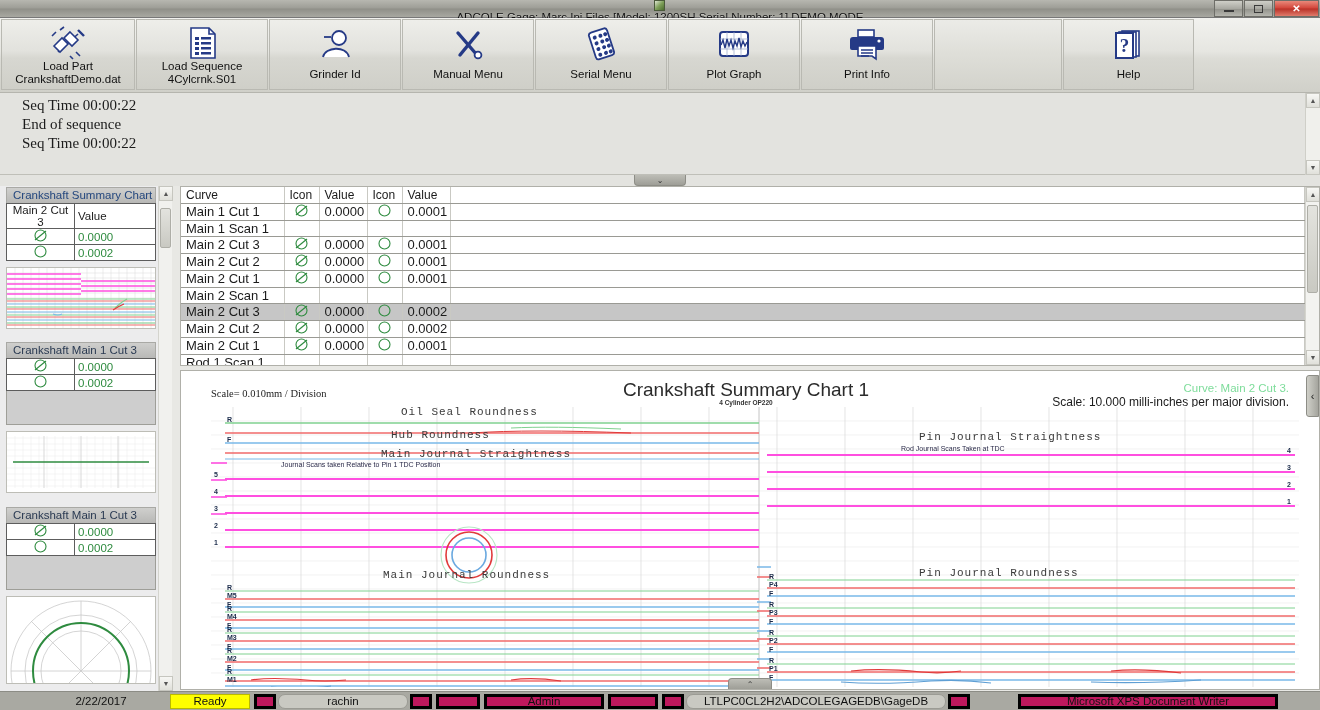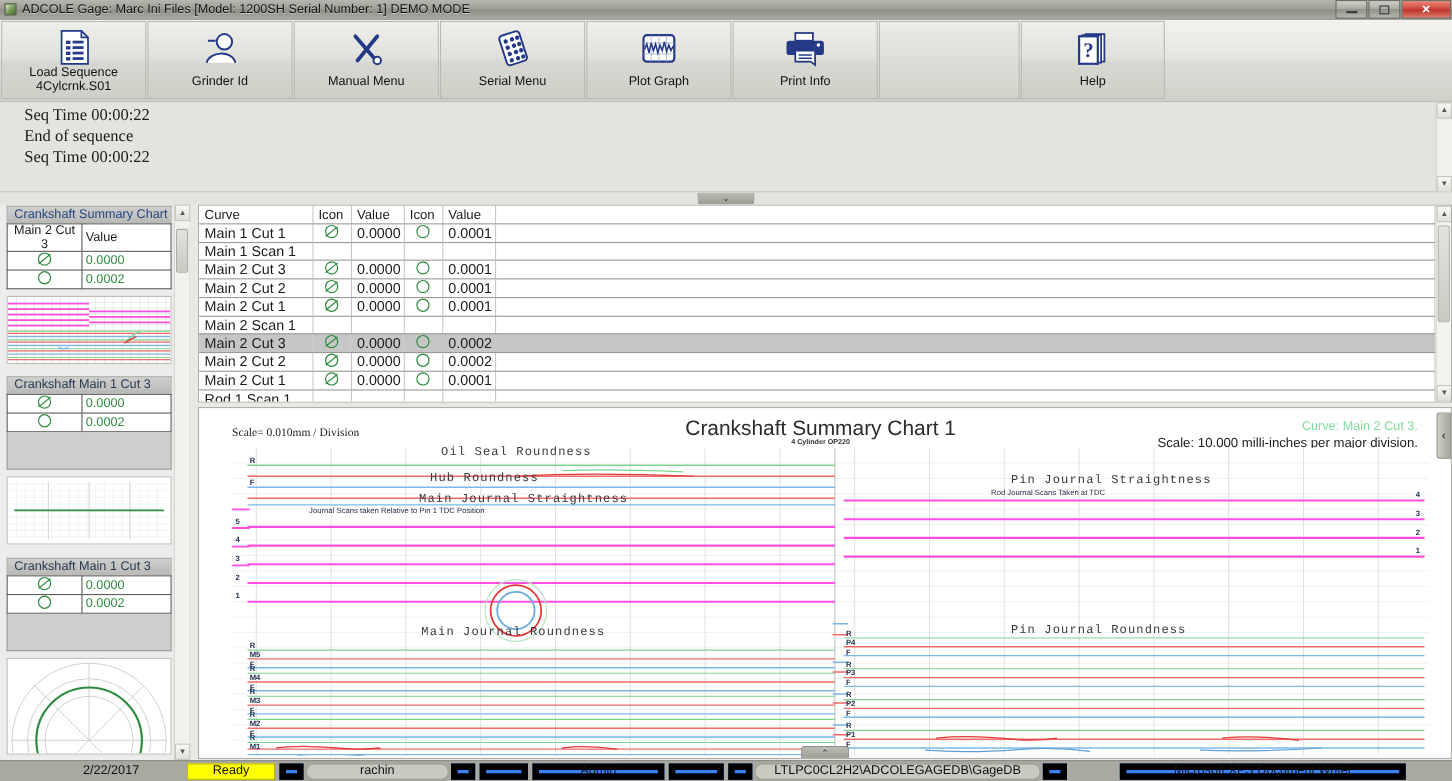--- a/index.html
+++ b/index.html
@@ -12,21 +12,21 @@
     overflow:hidden;
     -webkit-font-smoothing:antialiased;
   }
   #app { position:relative; width:1320px; height:710px; background:#e8e8e4; }
 
   
   .titlebar{
     position:absolute; left:0; top:0; width:1320px; height:18px;
     background:linear-gradient(180deg,#b7b7b0 0%,#9d9d96 48%,#8f8f88 52%,#a8a8a1 100%);
     border-bottom:1px solid #777;
-    display:flex; align-items:center;
+    display:flex; align-items:center;flex-direction:column;
   }
   .titlebar .tb-icon{
     width:11px;height:11px;margin-left:4px;margin-right:5px;flex:0 0 auto;
     background:linear-gradient(135deg,#dfe7d4 0%,#7fa05a 50%,#4a6b2d 100%);
     border:1px solid #4a5a3a;
   }
   .titlebar .tb-title{
     font-size:11.5px; color:#101010; white-space:nowrap;
     text-shadow:0 1px 0 rgba(255,255,255,.45);
   }
@@ -207,21 +207,21 @@
 
   
   .statusbar{
     position:absolute; left:0; bottom:0; width:1320px; height:19px;
     background:#a9a9a2; border-top:1px solid #8c8c85;
     display:flex; align-items:center;
   }
   .sb-cell{
     height:15px; margin:0 2px; display:flex; align-items:center; justify-content:center;
     font-size:11.5px; color:#111;
-    background:#3b82f6; border:6px solid #000000;
+    background:#be185d; border:3px solid #000000;
   }
   .sb-cell.plain{ background:transparent; border:none; }
   .sb-cell.ready{ background:#ffff00; border:1px solid #b9b900; }
   .sb-inset{
     height:15px; display:flex; align-items:center; justify-content:center;
     font-size:11.5px; color:#111;
     background:#c9c9c2; border:1px solid #9b9b94; border-radius:7px;
   }
 </style>
 </head>
@@ -238,20 +238,36 @@
         </div>
       <div class="winbtn">
           <div class="max-glyph"></div>
         </div>
       <div class="winbtn close">✕</div>
     </div>
   </div>
 
   <div class="toolbar">
 
+    <div class="tbtn" style="width:134px">
+      <div class="ico">
+        <svg width="40" height="34" viewBox="0 0 40 34">
+          <g stroke="#253a86" stroke-width="1.6" fill="none">
+            <path d="M10 26 L30 8"></path>
+              <path d="M6 20 L14 12 L20 18 L12 26 Z" fill="#fff"></path>
+            <path d="M22 6 L30 14 L24 20 L16 12 Z" fill="#fff"></path>
+            <path d="M4 10 l4 -4 M12 4 l4 -3 M28 26 l4 4 M22 30 l3 3"></path>
+            <path d="M30 4 l6 6" stroke-width="2.4"></path>
+          </g>
+        </svg>
+      </div>
+      <div class="lbl">
+        <span>Load Part</span><br><span>CrankshaftDemo.dat</span>
+      </div>
+    </div>
 
     <div class="tbtn" style="width:132px">
       <div class="ico">
         <svg width="32" height="34" viewBox="0 0 32 34">
           <path d="M5 2 h18 l6 6 v24 H5 Z" fill="#fff" stroke="#253a86" stroke-width="1.6"></path>
           <path d="M23 2 v6 h6" fill="none" stroke="#253a86" stroke-width="1.6"></path>
           <g fill="#253a86">
               <rect x="9" y="11" width="4" height="3"></rect>
               <rect x="9" y="16" width="4" height="3"></rect>
               <rect x="9" y="21" width="4" height="3"></rect>

